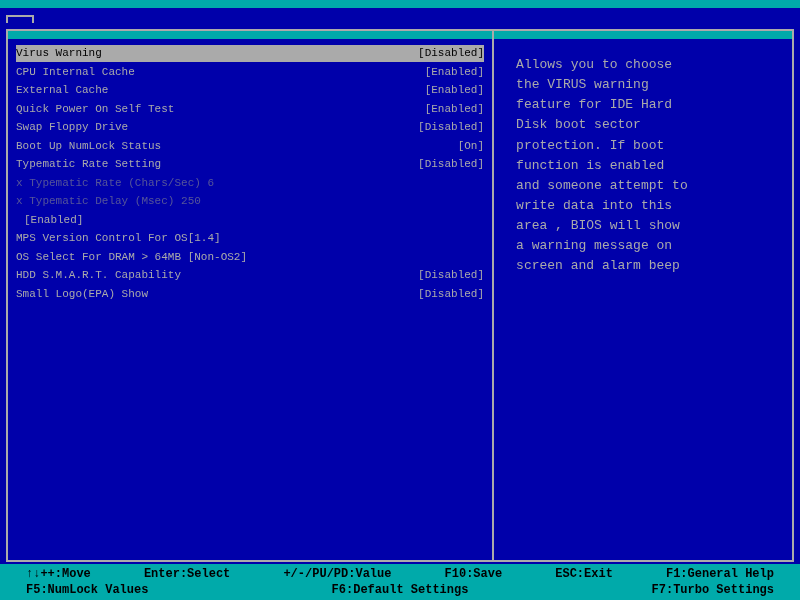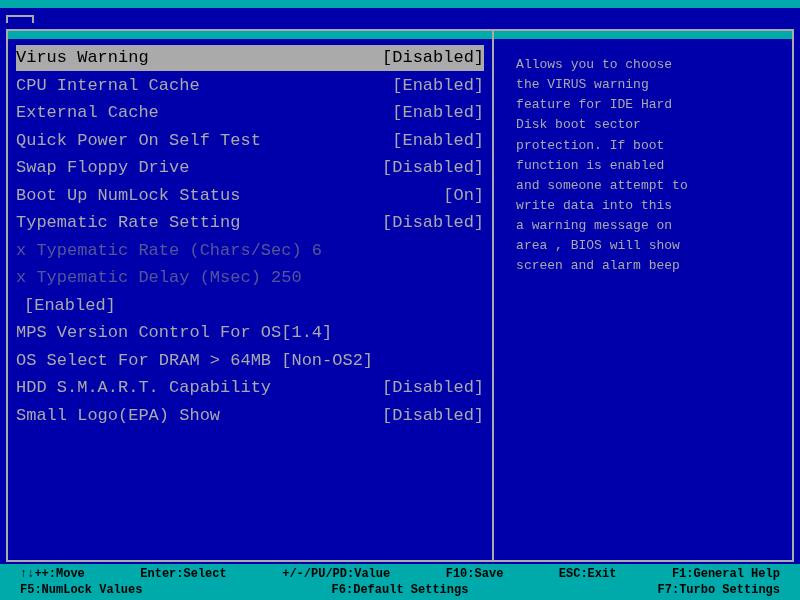--- a/index.html
+++ b/index.html
@@ -84,21 +84,21 @@
       display: flex;
       flex-direction: column;
       gap: 2px;
     }
 
     .setting-row {
       display: flex;
       justify-content: space-between;
       align-items: center;
       color: #aaaaaa;
-      font-size: 17px;
+      font-size: 11px;
       line-height: 1.5;
       font-family: Liberation Mono, monospace;
     }
 
     .setting-row.highlighted {
       color: #000;
       background: #aaaaaa;
     }
 
     .setting-row.disabled-prefix {
@@ -151,21 +151,21 @@
 
     .menu-level-arrows {
       color: #aaaaaa;
       margin-left: 4px;
     }
 
     
     #footer {
       background: #00aaaa;
       color: #000;
-      padding: 3px 20px;
+      padding: 3px 26px;
       flex-shrink: 0;
       font-size: 12px;
     }
 
     .footer-row {
       display: flex;
       justify-content: space-between;
       margin-bottom: 2px;
     }
 
@@ -266,22 +266,22 @@
         <div id="help-text-container">
 
         <div>Allows you to choose</div>
             <div>the VIRUS warning</div>
             <div>feature for IDE Hard</div>
             <div>Disk boot sector</div>
             <div>protection. If boot</div>
             <div>function is enabled</div>
             <div>and someone attempt to</div>
             <div>write data into this</div>
+            <div>area , BIOS will show</div>
             <div>a warning message on</div>
-            <div>area , BIOS will show</div>
             <div>screen and alarm beep</div>
           </div>
       </div>
     </div>
 
   </div>
 
   <div id="footer">
     <div class="footer-row">
       <span><span class="footer-key">↑↓++:Move</span></span>

